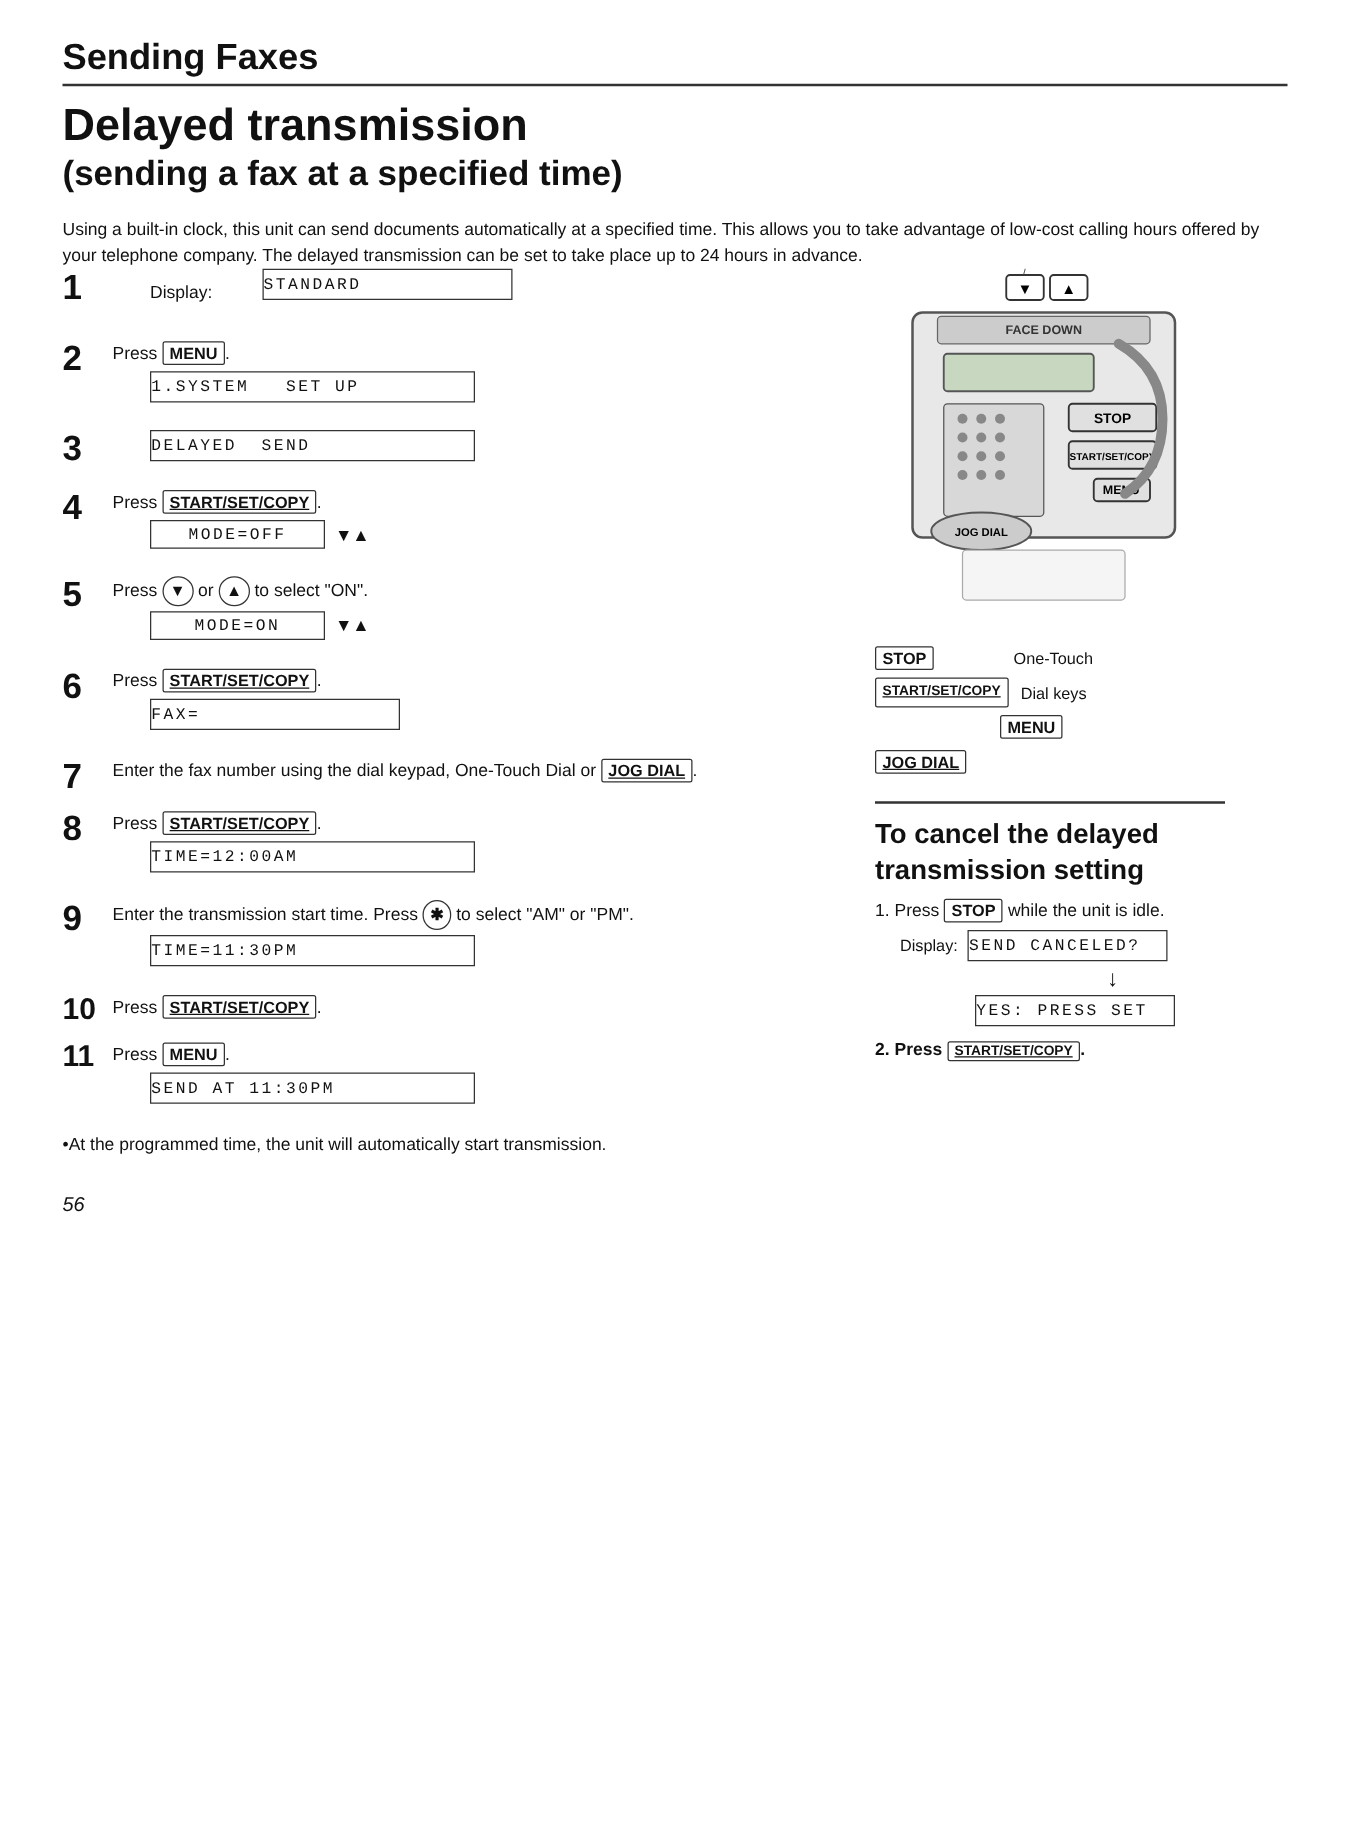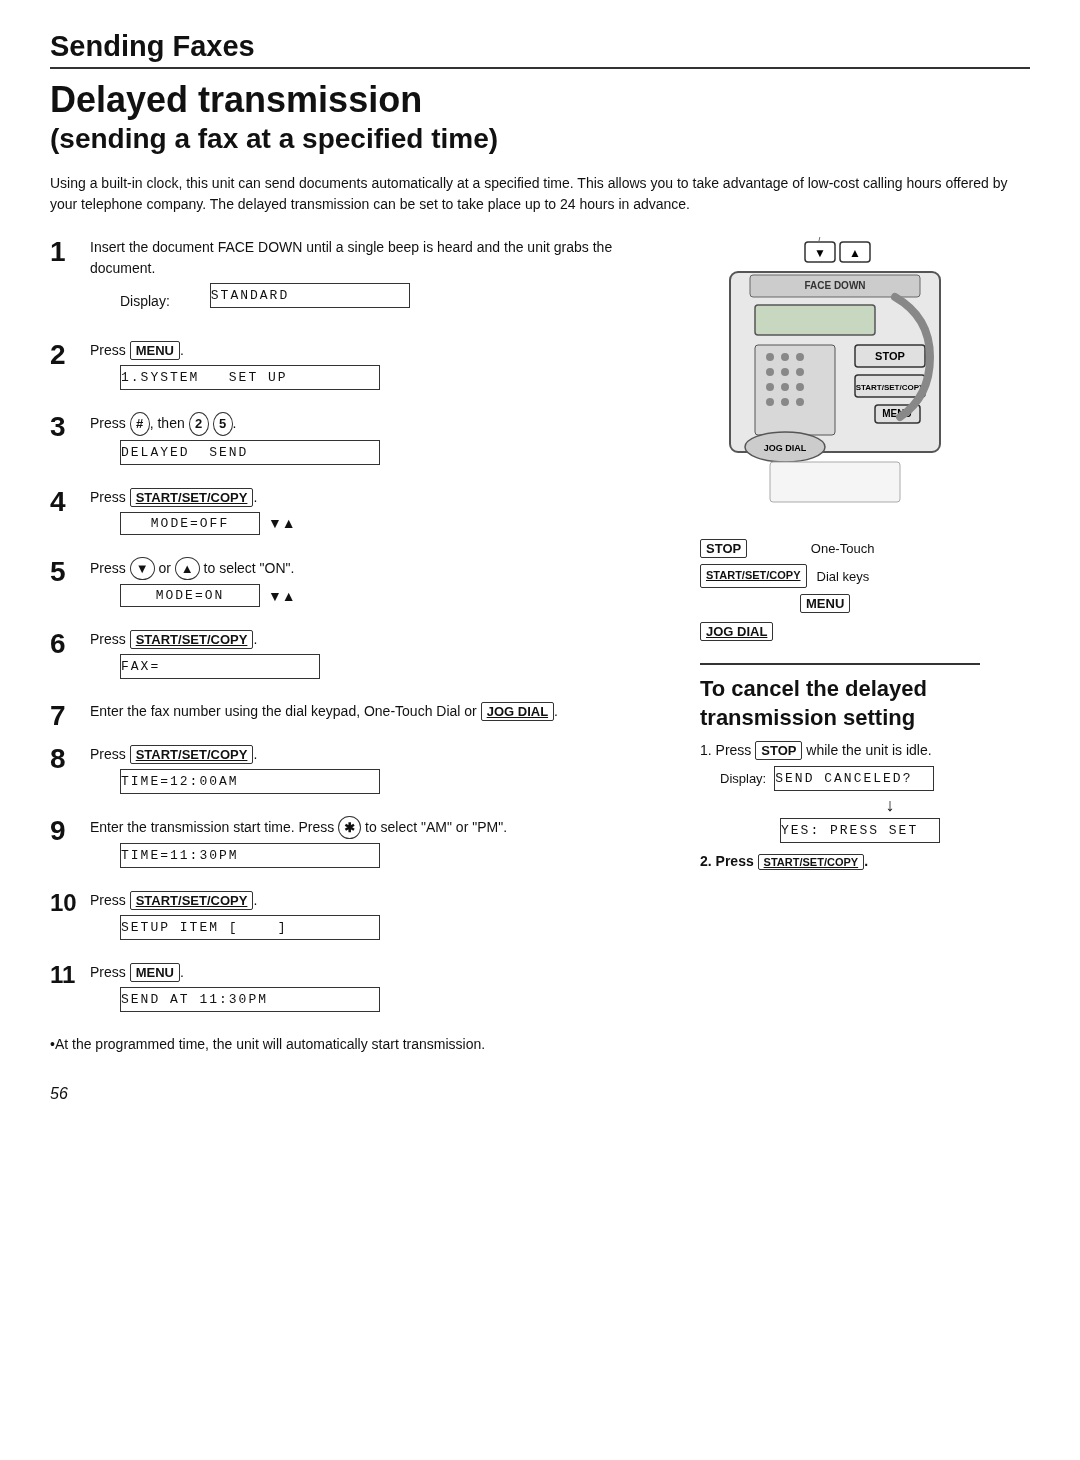--- a/index.html
+++ b/index.html
@@ -30,21 +30,20 @@
     }
     .section-subtitle {
       font-size: 28px;
       font-weight: bold;
       margin-bottom: 18px;
     }
 
     .intro-text {
       font-size: 14px;
       line-height: 1.5;
-      margin-bottom: 22px;
     }
 
     .content-wrapper {
       display: flex;
       gap: 30px;
     }
 
     .left-column {
       flex: 1.2;
     }
@@ -216,40 +215,38 @@
 
 <p class="intro-text">Using a built-in clock, this unit can send documents automatically at a specified time. This allows you to take advantage of low-cost calling hours offered by your telephone company. The delayed transmission can be set to take place up to 24 hours in advance.</p>
 
 <div class="content-wrapper">
 
   <div class="left-column">
 
     <div class="step">
       <span class="step-number">1</span>
       <div class="step-content">
-        <p class="step-text">Insert the document FACE DOWN until a single beep is heard and the unit grabs the document.</p>
         <div style="display:flex; align-items:center; margin-left:30px; margin-bottom:10px;">
           <span style="font-size:14px; margin-right:10px;">Display:</span>
           <div class="display-box">STANDARD</div>
         </div>
       </div>
     </div>
 
     <div class="step">
       <span class="step-number">2</span>
       <div class="step-content">
         <p class="step-text">Press <kbd>MENU</kbd>.</p>
         <div class="display-box wide">1.SYSTEM&nbsp;&nbsp;&nbsp;SET UP</div>
       </div>
     </div>
 
     <div class="step">
       <span class="step-number">3</span>
       <div class="step-content">
-        <p class="step-text">Press <span class="circle-key">#</span>, then <span class="circle-key">2</span> <span class="circle-key">5</span>.</p>
         <div class="display-box wide">DELAYED&nbsp;&nbsp;SEND</div>
       </div>
     </div>
 
     <div class="step">
       <span class="step-number">4</span>
       <div class="step-content">
         <p class="step-text">Press <kbd><span class="underline-bold">START/SET/COPY</span></kbd>.</p>
         <div class="mode-box">
           <div class="mode-inner">MODE=OFF</div>
@@ -297,21 +294,20 @@
       <div class="step-content">
         <p class="step-text">Enter the transmission start time. Press <span class="circle-key">✱</span> to select "AM" or "PM".</p>
         <div class="display-box wide">TIME=11:30PM</div>
       </div>
     </div>
 
     <div class="step">
       <span class="step-number" style="font-size:24px;">10</span>
       <div class="step-content">
         <p class="step-text">Press <kbd><span class="underline-bold">START/SET/COPY</span></kbd>.</p>
-        <div class="display-box wide">SETUP ITEM [&nbsp;&nbsp;&nbsp;&nbsp;]</div>
       </div>
     </div>
 
     <div class="step">
       <span class="step-number" style="font-size:24px;">11</span>
       <div class="step-content">
         <p class="step-text">Press <kbd>MENU</kbd>.</p>
         <div class="display-box wide">SEND AT 11:30PM</div>
       </div>
     </div>

